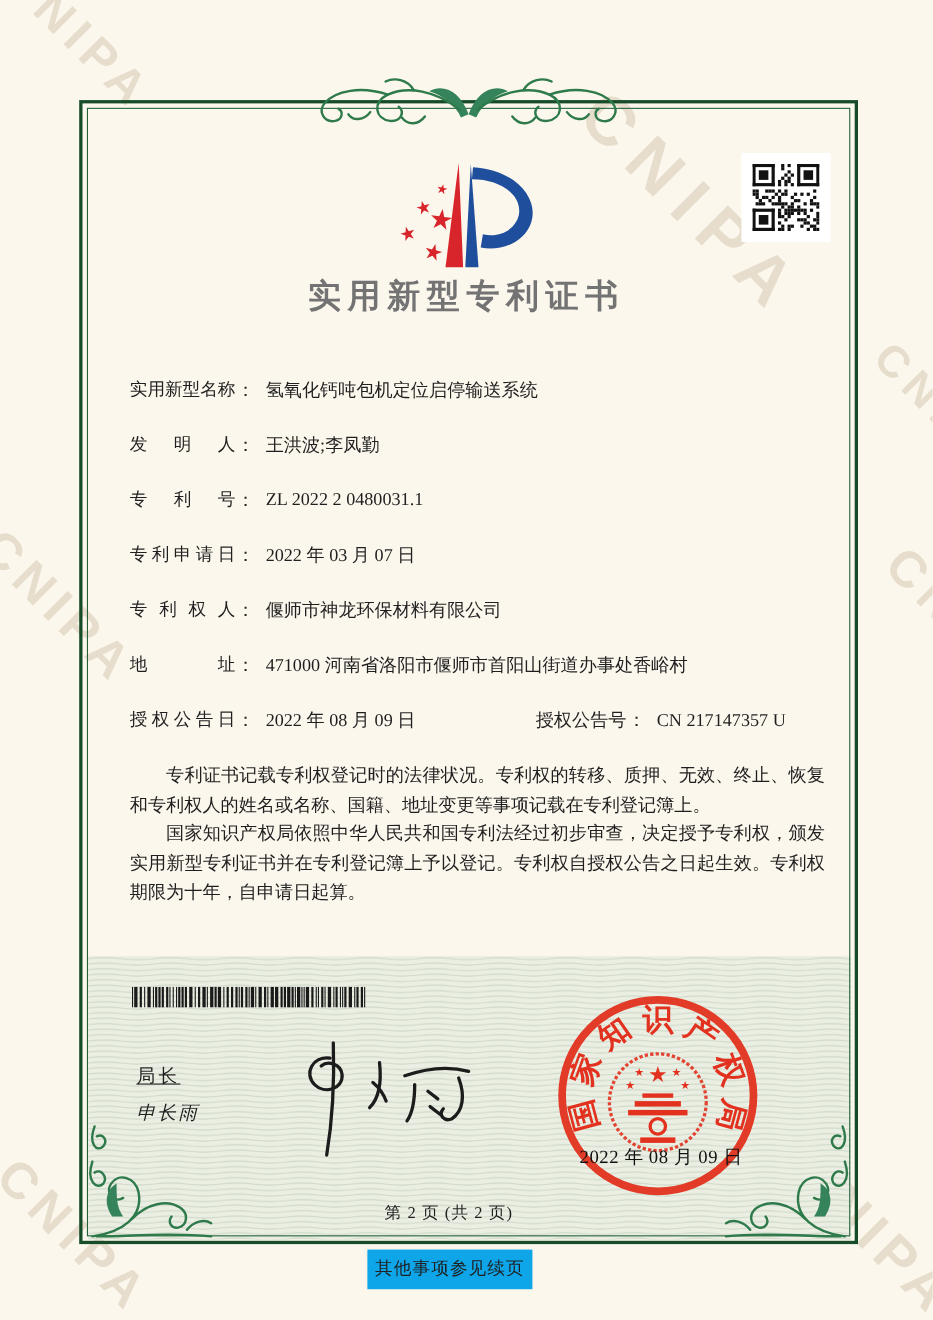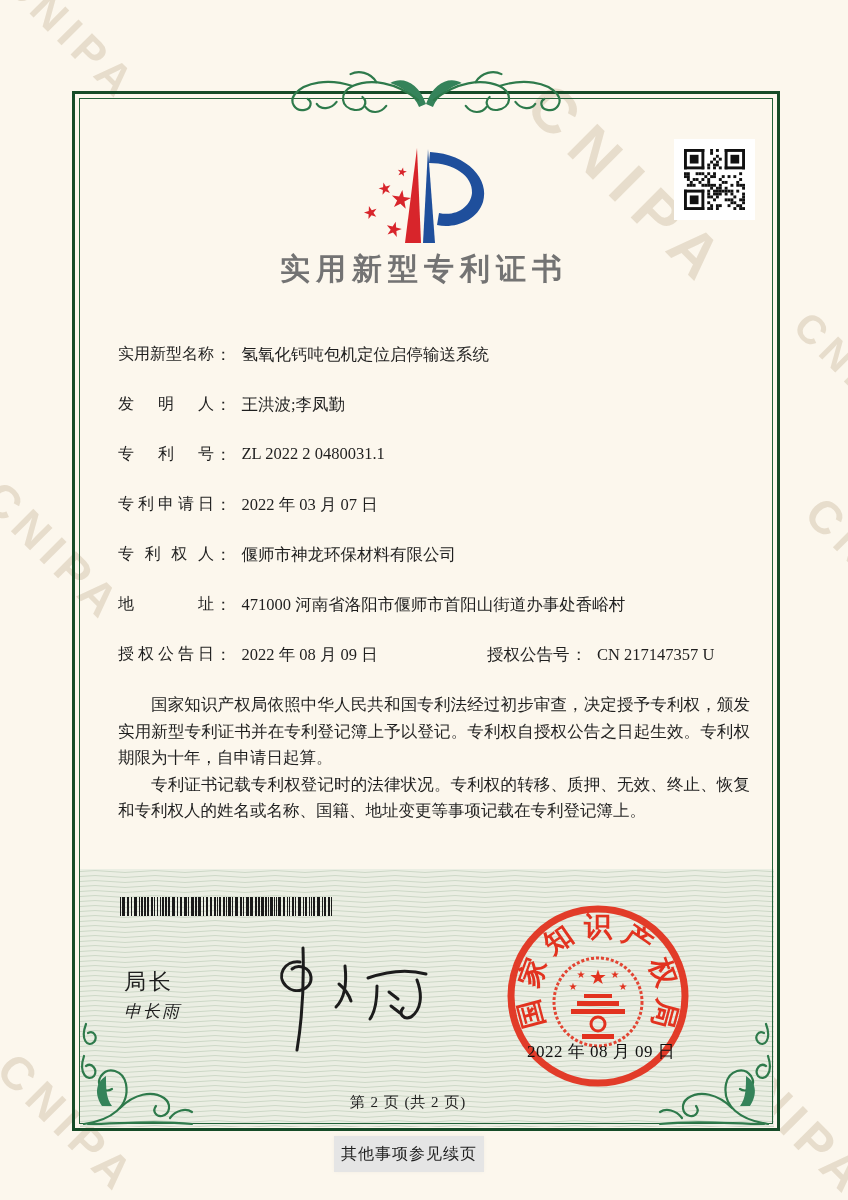--- a/index.html
+++ b/index.html
@@ -28,29 +28,29 @@
   .frow{height:50px;display:flex;position:relative;}
   .flabel{display:inline-block;width:96px;font-size:16px;text-align:justify;text-align-last:justify;}
   .fcolon{margin:0 10px 0 1px;}
   .grant2{position:absolute;left:333px;display:flex;align-items:center;margin-left:36px;}
   
   .body-text{position:absolute;left:118px;top:692px;width:632px;font-size:16.5px;line-height:26.5px;
              text-align:justify;z-index:4;}
   .body-text p{margin:0;text-indent:2em;}
   
   .barcode{position:absolute;left:120px;top:897px;z-index:4;}
-  .sig-title{position:absolute;left:124px;top:967px;font-size:22px;letter-spacing:3px;z-index:5;}
+  .sig-title{position:absolute;left:124px;top:967px;font-size:17px;letter-spacing:3px;z-index:5;text-decoration:underline;}
   .sig-name{position:absolute;left:124px;top:1000px;font-size:17px;letter-spacing:2px;z-index:5;font-style:italic;}
   .signature{position:absolute;left:248px;top:940px;z-index:5;}
   .seal{position:absolute;left:500px;top:898px;z-index:5;}
   .seal-date{position:absolute;left:521px;top:1040px;width:160px;text-align:center;font-size:17px;
              color:#111;z-index:6;letter-spacing:0.5px;}
   .page-info{position:absolute;left:72px;top:1093px;width:672px;text-align:center;font-size:15px;
              letter-spacing:1px;z-index:4;}
-  .cont-box{position:absolute;left:334px;top:1136px;width:150px;height:36px;background:#e5e5e5;
+  .cont-box{position:absolute;left:334px;top:1136px;width:150px;height:36px;background:#0ea5e9;
             text-align:center;line-height:36px;font-size:16px;letter-spacing:1px;z-index:4;
             box-shadow:0 0 4px rgba(0,0,0,0.04);}
 </style>
 </head>
 <body>
 
 <div class="page">
 
   <span class="wm" style="left:-14px;top:8px;font-size:44px;">CNIPA</span>
   <span class="wm" style="left:500px;top:150px;font-size:62px;letter-spacing:14px;">CNIPA</span>
@@ -283,22 +283,22 @@
       <span class="fvalue">2022 年 08 月 09 日</span>
       <span class="grant2">
         <span>授权公告号</span>
           <span class="fcolon">：</span>
         <span>CN 217147357 U</span>
       </span>
     </div>
   </div>
 
   <div class="body-text">
+    <p>专利证书记载专利权登记时的法律状况。专利权的转移、质押、无效、终止、恢复和专利权人的姓名或名称、国籍、地址变更等事项记载在专利登记簿上。</p>
     <p>国家知识产权局依照中华人民共和国专利法经过初步审查，决定授予专利权，颁发实用新型专利证书并在专利登记簿上予以登记。专利权自授权公告之日起生效。专利权期限为十年，自申请日起算。</p>
-    <p>专利证书记载专利权登记时的法律状况。专利权的转移、质押、无效、终止、恢复和专利权人的姓名或名称、国籍、地址变更等事项记载在专利登记簿上。</p>
   </div>
 
   <svg class="barcode" id="barcode" width="216" height="19">
       <rect x="0" y="0" width="1" height="19" fill="#1a1a1a"></rect>
       <rect x="2" y="0" width="3" height="19" fill="#1a1a1a"></rect>
       <rect x="7" y="0" width="2" height="19" fill="#1a1a1a"></rect>
       <rect x="11" y="0" width="1" height="19" fill="#1a1a1a"></rect>
       <rect x="14" y="0" width="3" height="19" fill="#1a1a1a"></rect>
       <rect x="19" y="0" width="1" height="19" fill="#1a1a1a"></rect>
       <rect x="21" y="0" width="2" height="19" fill="#1a1a1a"></rect>

